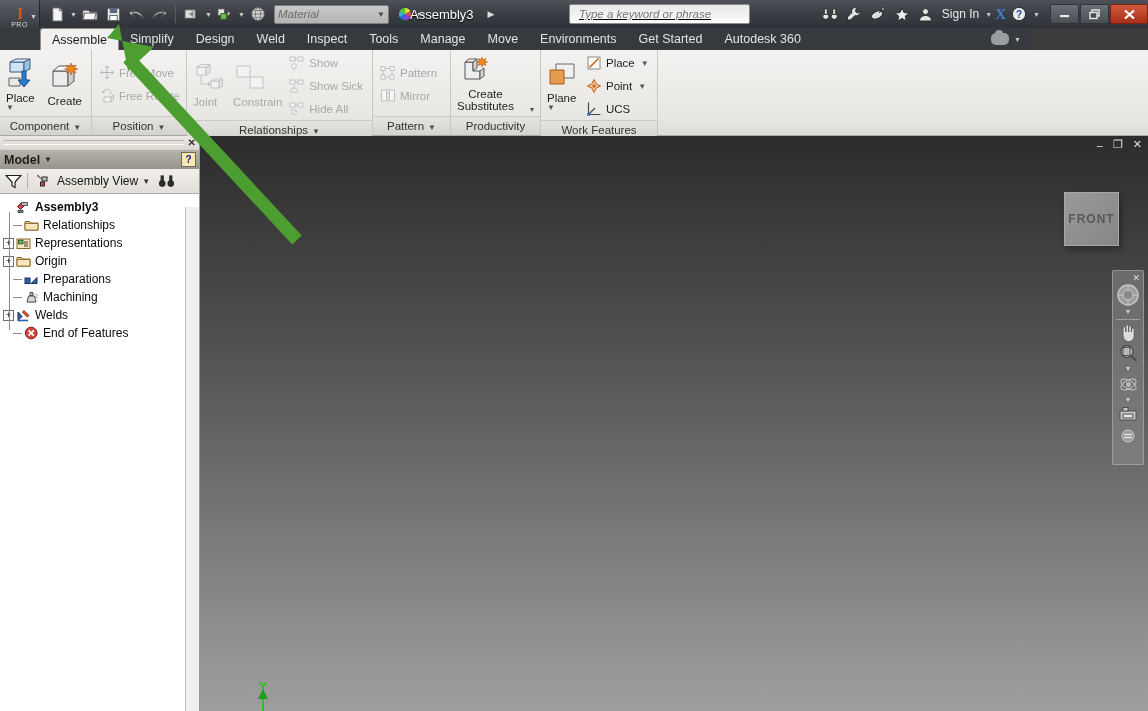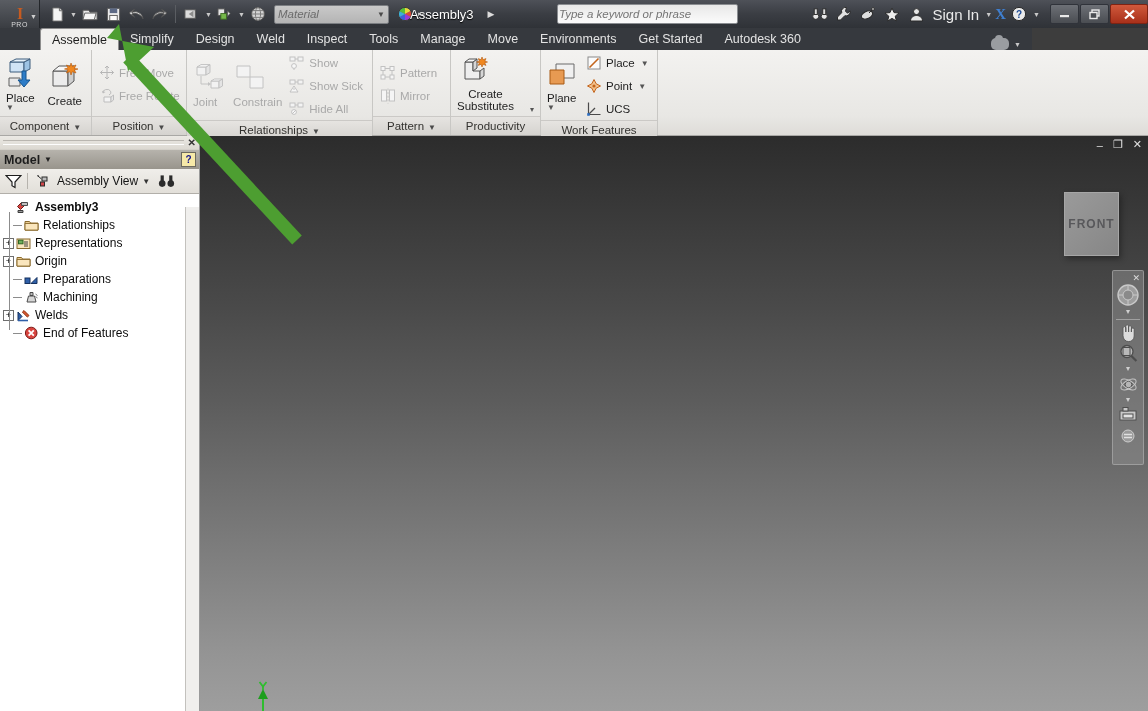--- a/index.html
+++ b/index.html
@@ -50,51 +50,51 @@
     position:absolute; left:400px; top:0; height:28px;
     display:flex; align-items:center; gap:4px;
   }
   .docname {
     color:#fff; font-size:13px; padding:0 10px;
     text-shadow:0 1px 1px #000;
   }
   .doc-arrow { color:#dcdcdc; font-size:9px; }
 
   .searchbox {
-    position:absolute; left:557px; top:4px; width:181px; height:20px;
+    position:absolute; left:569px; top:4px; width:181px; height:20px;
     background:linear-gradient(to bottom,#e8e8e8,#fbfbfb);
     border:1px solid #8a8d91; border-radius:2px;
-    display:flex; align-items:center; padding-left:1px;
+    display:flex; align-items:center; padding-left:9px;text-decoration:underline;
   }
   .searchbox input {
     border:none; outline:none; background:transparent;
     font-family:"Liberation Sans", sans-serif; font-size:11.5px;
     font-style:italic; color:#7d7d7d; width:100%;
   }
   .title-right {
     position:absolute; right:0; top:0; height:28px; display:flex; align-items:center; gap:2px;
   }
   .ticon { width:22px; height:22px; display:flex; align-items:center; justify-content:center; color:#e6e6e6; }
-  .signin { color:#eaeaea; font-size:15px; padding:0 3px; }
+  .signin { color:#eaeaea; font-size:12px; padding:0 3px; }
   .xlogo { color:#3f7fd0; font-weight:bold; font-size:15px; font-family:"Liberation Serif",serif; }
 
   .wbtns { display:flex; margin-left:6px; }
   .wbtn {
     width:29px; height:20px; margin-left:1px;
     display:flex; align-items:center; justify-content:center;
     color:#e9e9e9; font-size:11px;
     background:linear-gradient(to bottom,#6d7076,#4a4d52);
     border:1px solid #30333a; border-radius:2px;
   }
   .wbtn.close { background:linear-gradient(to bottom,#d0593c,#a8301a); border-color:#7e2313; width:38px;}
 
   
   .tabbar {
     position:absolute; left:0; top:28px; width:1032px; height:22px;
-    background:#36393e; display:flex; align-items:flex-end;
+    background:#36393e; display:flex; align-items:center;
   }
   .tab {
     height:22px; padding:0 11px; display:flex; align-items:center;
     color:#e3e3e3; font-size:12.5px; white-space:nowrap;
   }
   .tab.active {
     background:#f1f0ee; color:#1d1d1d;
     border-top-left-radius:3px; border-top-right-radius:3px;
     border:1px solid #8d8d8d; border-bottom:none; height:22px;
   }
@@ -198,21 +198,21 @@
                                 #5c5c5c 46%, #6e6e6e 60%, #828282 76%, #949494 90%, #9e9e9e 100%);
     overflow:hidden;
   }
   .docwin-btns {
     position:absolute; right:4px; top:2px; display:flex; gap:6px; align-items:center;
     color:#e0e0e0; font-size:11px;
   }
   .docwin-btns span { padding:0 2px; }
 
   .viewcube {
-    position:absolute; left:864px; top:56px; width:55px; height:64px;
+    position:absolute; left:864px; top:56px; width:55px; height:54px;
     background:linear-gradient(135deg,#9a9a9a,#868686);
     border:1px solid #a6a6a6;
     display:flex; align-items:center; justify-content:center;
     color:#58585b; font-size:12px; letter-spacing:1px; font-weight:bold;
     box-shadow: 2px 3px 6px rgba(0,0,0,.35);
   }
 
   .navbar {
     position:absolute; left:912px; top:134px; width:32px; height:195px;
     background:rgba(140,140,140,.55); border:1px solid rgba(190,190,190,.5);

